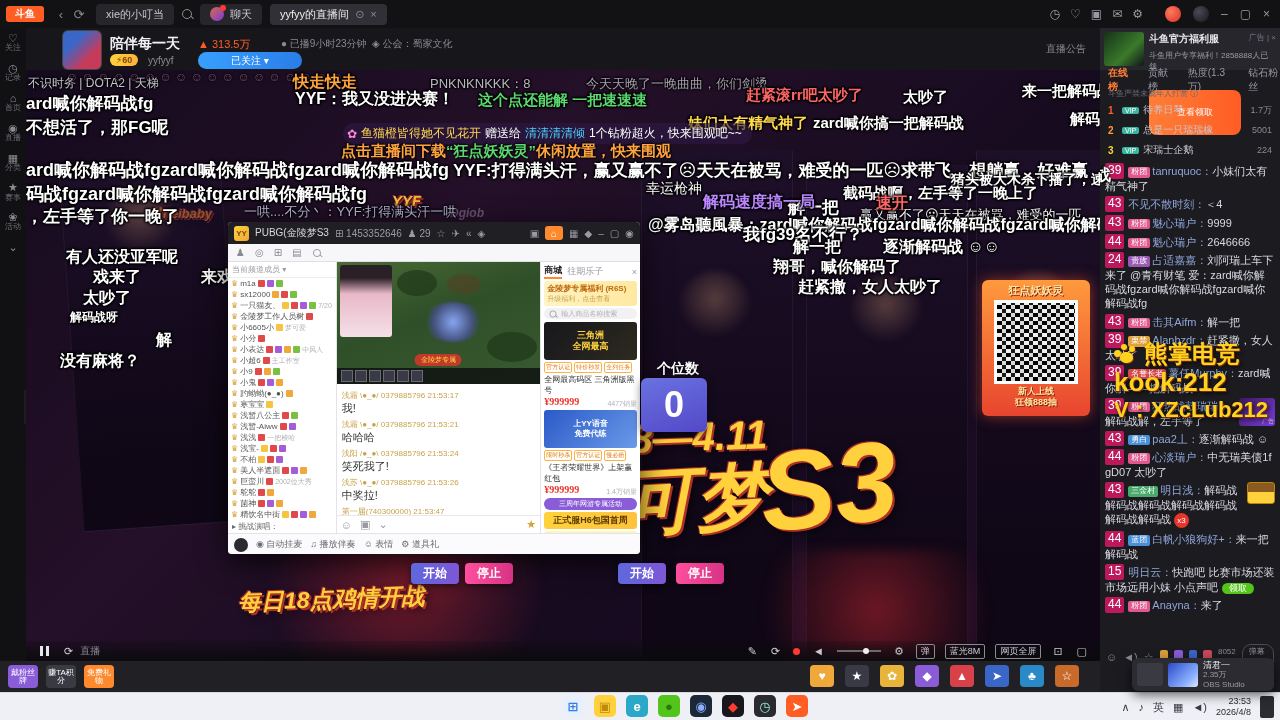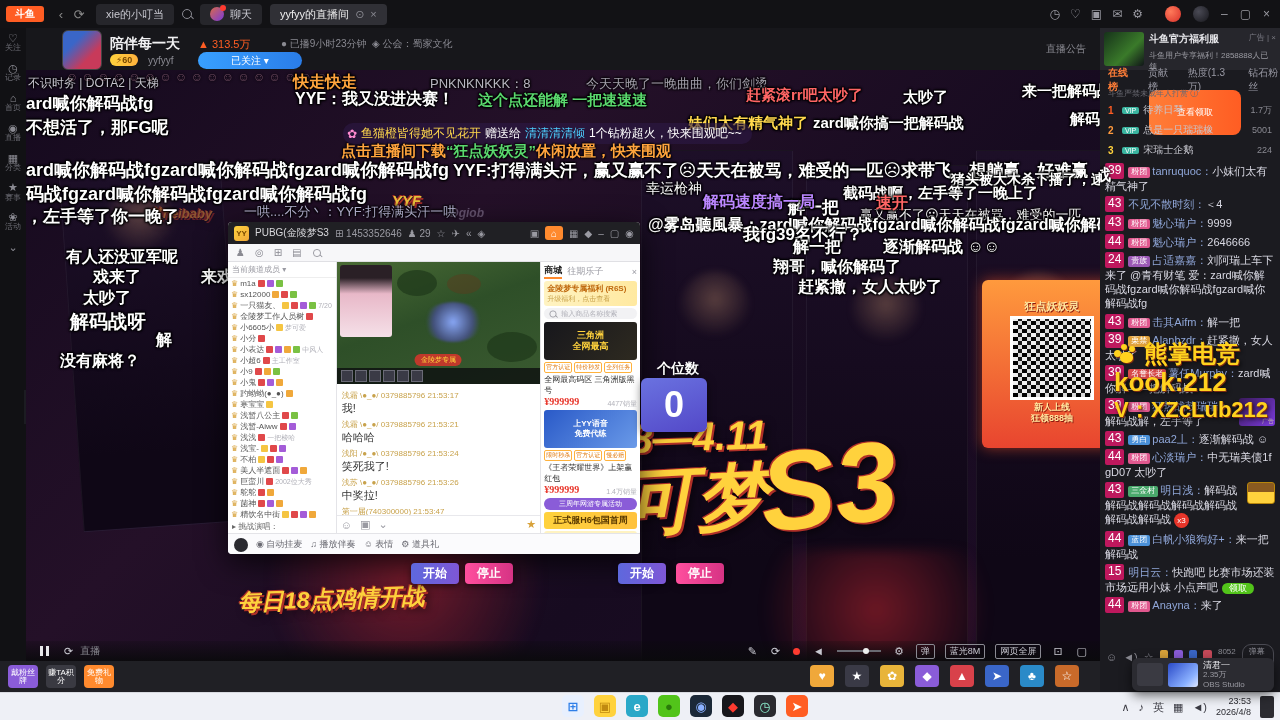--- a/index.html
+++ b/index.html
@@ -51,21 +51,21 @@
         background:radial-gradient(circle at 50% 40%,rgba(150,110,90,0.5),rgba(0,0,0,0) 70%);filter:blur(3px);}
   .glowred{position:absolute;background:radial-gradient(circle,rgba(200,40,50,0.5),rgba(0,0,0,0) 70%);filter:blur(6px);}
   .dm{position:absolute;white-space:nowrap;z-index:3;
       text-shadow:1px 1px 2px #000,-1px -1px 2px #000,1px -1px 2px #000,-1px 1px 2px #000;}
   .segline{position:absolute;z-index:3;white-space:nowrap;font-size:15px;font-weight:bold;
       text-shadow:1px 1px 2px #000,-1px -1px 2px #000;}
   .gbanner{position:absolute;z-index:3;background:rgba(45,25,70,0.6);border-radius:10px;padding:2px 10px 2px 4px;
       font-size:12px;white-space:nowrap;display:flex;align-items:center;gap:4px;}
   .postertext{position:absolute;z-index:1;font-weight:bold;font-style:italic;color:#ffd23d;
       text-shadow:2px 2px 0 #b03028,-1px -1px 0 #b03028,4px 4px 8px rgba(0,0,0,.6);}
-  .qrbox{position:absolute;z-index:2;width:102px;height:130px;border-radius:6px;padding:19px;
+  .qrbox{position:absolute;z-index:2;width:102px;height:130px;border-radius:6px;padding:3px;
       background:linear-gradient(180deg,#ff9a3d,#e8452f);box-shadow:0 0 14px rgba(232,80,40,.6);text-align:center;}
   .qrtop{font-size:11px;font-weight:bold;color:#ffe9a0;text-shadow:1px 1px 0 #8a1a10;}
   .qrimg{width:78px;height:78px;margin:2px auto;background:
       repeating-linear-gradient(0deg,#111 0 4px,#fff 4px 8px),
       repeating-linear-gradient(90deg,rgba(17,17,17,.9) 0 5px,rgba(255,255,255,.9) 5px 9px);
       background-blend-mode:difference;border:3px solid #fff;}
   .qrsub{font-size:9px;color:#ffe9a0;font-weight:bold;line-height:1.25;text-shadow:1px 1px 0 #8a1a10;}
   .counterlbl{position:absolute;z-index:7;color:#fff;font-size:14px;font-weight:bold;text-shadow:1px 1px 2px #000;}
   .counterbox{position:absolute;z-index:7;width:66px;height:54px;border-radius:6px;
       background:linear-gradient(160deg,#6a72e0,#5348c8);display:flex;align-items:center;justify-content:center;
@@ -330,21 +330,21 @@
         <div class="dm" style="left: 447px; top: 156px; color: rgb(255, 164, 61); font-size: 16px; font-weight: 700; opacity: 1;">一棵树</div>
         <div class="dm" style="left: 717px; top: 153px; color: rgb(255, 255, 255); font-size: 17px; font-weight: 700; opacity: 1;">我fg39名不行？</div>
         <div class="dm" style="left: 767px; top: 167px; color: rgb(255, 255, 255); font-size: 16px; font-weight: 700; opacity: 1;">解一把</div>
         <div class="dm" style="left: 857px; top: 167px; color: rgb(255, 255, 255); font-size: 16px; font-weight: 700; opacity: 1;">逐渐解码战 ☺☺</div>
         <div class="dm" style="left: 747px; top: 187px; color: rgb(255, 255, 255); font-size: 16px; font-weight: 700; opacity: 1;">翔哥，喊你解码了</div>
         <div class="dm" style="left: 772px; top: 207px; color: rgb(255, 255, 255); font-size: 16px; font-weight: 700; opacity: 1;">赶紧撤，女人太吵了</div>
         <div class="dm" style="left: 40px; top: 177px; color: rgb(255, 255, 255); font-size: 16px; font-weight: 700; opacity: 1;">有人还没亚军呢</div>
         <div class="dm" style="left: 67px; top: 197px; color: rgb(255, 255, 255); font-size: 16px; font-weight: 700; opacity: 1;">戏来了</div>
         <div class="dm" style="left: 175px; top: 197px; color: rgb(255, 255, 255); font-size: 16px; font-weight: 700; opacity: 1;">来戏</div>
         <div class="dm" style="left: 57px; top: 218px; color: rgb(255, 255, 255); font-size: 16px; font-weight: 700; opacity: 1;">太吵了</div>
-        <div class="dm" style="left: 44px; top: 239px; color: rgb(255, 255, 255); font-size: 19px; font-weight: 700; opacity: 1;">解码战呀</div>
+        <div class="dm" style="left: 44px; top: 239px; color: rgb(255, 255, 255); font-size: 12px; font-weight: 700; opacity: 1;">解码战呀</div>
         <div class="dm" style="left: 130px; top: 260px; color: rgb(255, 255, 255); font-size: 16px; font-weight: 700; opacity: 1;">解</div>
         <div class="dm" style="left: 34px; top: 281px; color: rgb(255, 255, 255); font-size: 16px; font-weight: 700; opacity: 1;">没有麻将？</div>
       </div>
     <div class="gbanner" id="giftbanner" style="left: 317px; top: 53px;">
         <span style="color: rgb(255, 138, 208);">✿</span>
         <span style="color: rgb(255, 216, 77);">鱼猫橙皆得她不见花开 </span>
         <span style="color: rgb(255, 255, 255);">赠送给 </span>
         <span style="color: rgb(77, 208, 255);">清清清清倾 </span>
         <span style="color: rgb(255, 255, 255);">1个钻粉超火，快来围观吧~~</span>
       </div>

